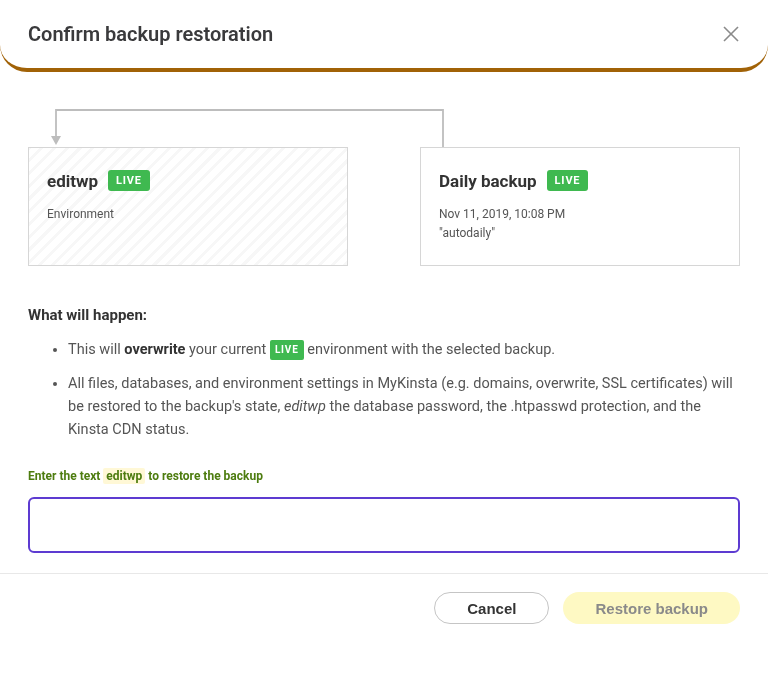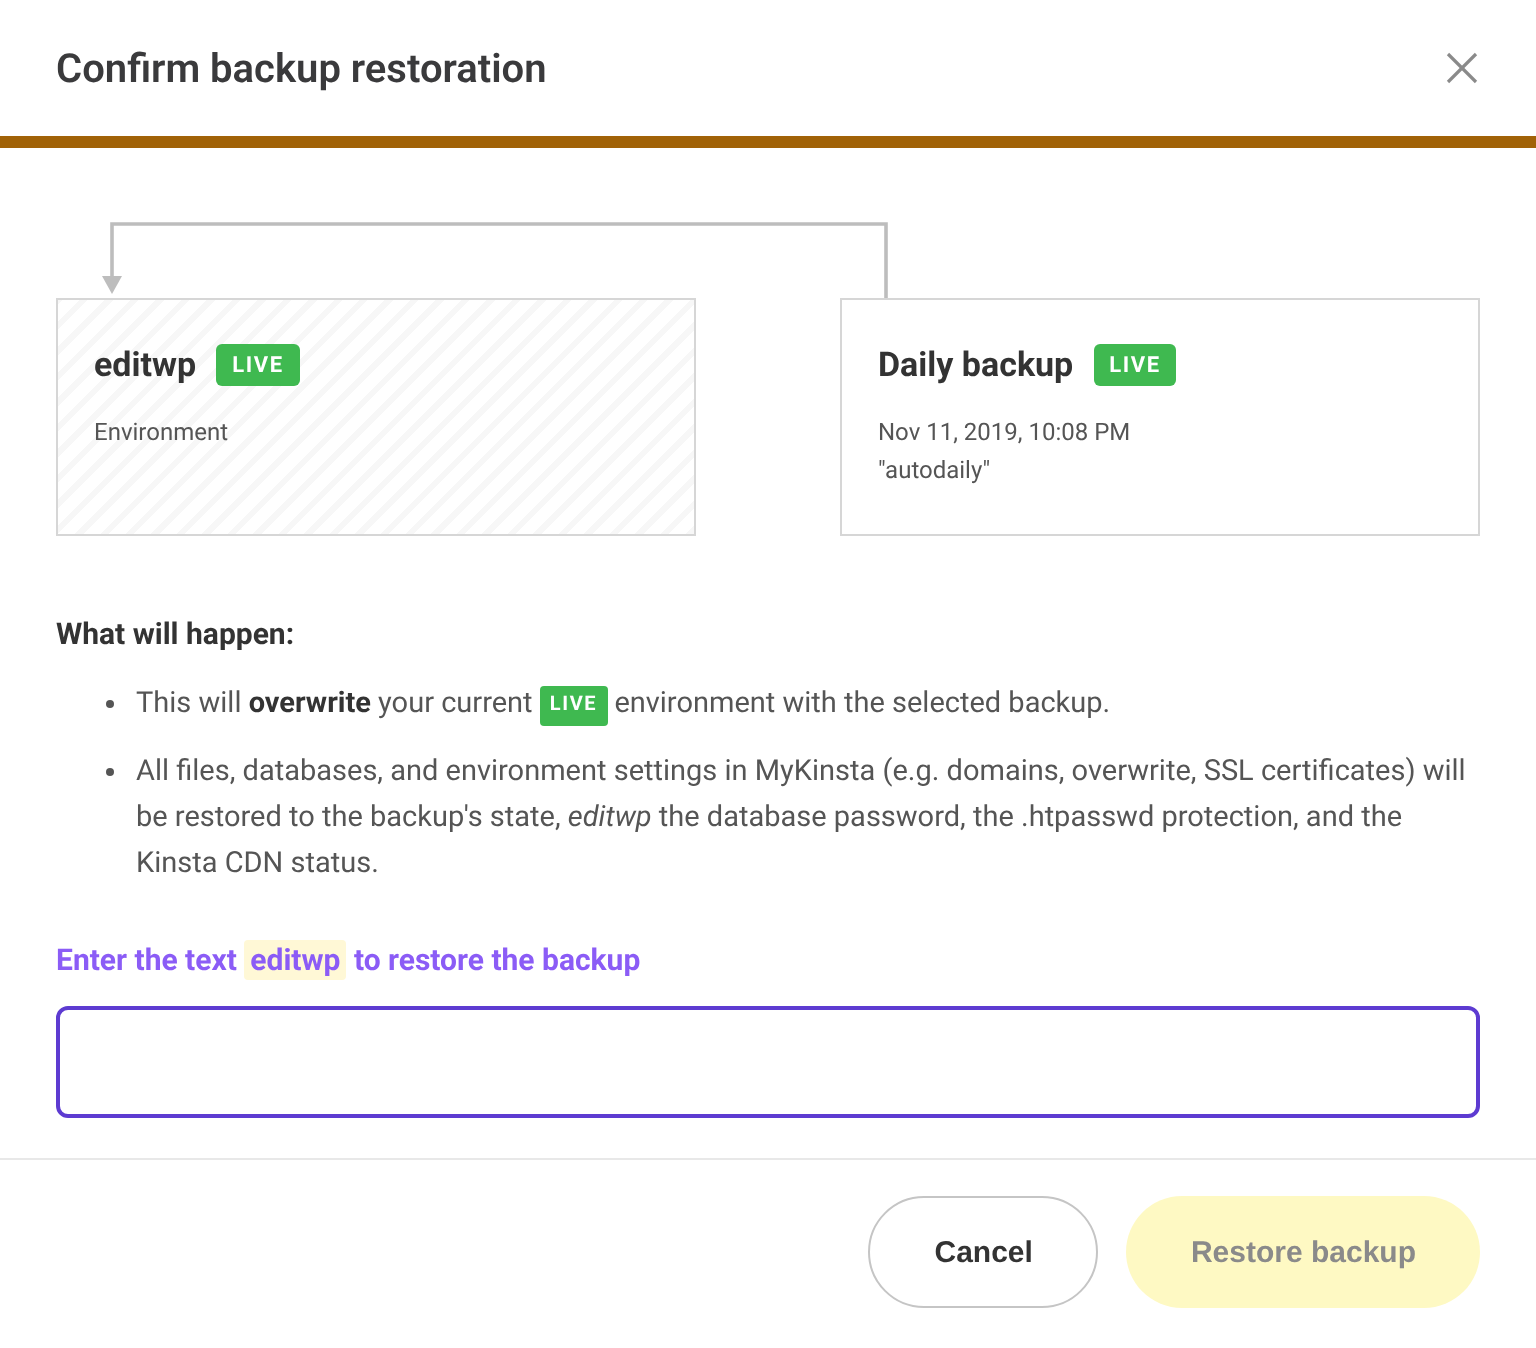--- a/index.html
+++ b/index.html
@@ -8,21 +8,22 @@
       width: 768px;
       height: 674px;
       background: #fff;
       color: #2a2a2a;
     }
     .modal-header {
       display: flex;
       justify-content: space-between;
       align-items: center;
       padding: 22px 28px 22px 28px;
-      border-bottom: 6px solid #a16207;
+      border-bottom: 4px solid #a16207;
+      border-radius: 27px;
     }
     .modal-title {
       font-size: 20px;
       font-weight: 600;
       color: #3a3a3c;
     }
     .close-btn {
       width: 18px;
       height: 18px;
       cursor: pointer;
@@ -99,23 +100,23 @@
       margin-bottom: 28px;
     }
     .bullet-list li {
       font-size: 14.5px;
       line-height: 1.6;
       margin-bottom: 10px;
     }
     .bullet-list li .strong { font-weight: 700; color: #333; }
     .bullet-list li .italic { font-style: italic; }
     .confirm-label {
-      font-size: 15px;
-      font-weight: 700;
-      color: #8b5cf6;
+      font-size: 12px;
+      font-weight: 700;
+      color: #4d7c0f;
       margin-bottom: 14px;
     }
     .confirm-label .hl {
       background: #fff8d6;
       padding: 1px 3px;
       border-radius: 2px;
     }
     .confirm-input {
       width: 100%;
       height: 56px;
@@ -126,21 +127,21 @@
       outline: none;
     }
     .modal-footer {
       border-top: 1px solid #e8e8e8;
       padding: 18px 28px;
       display: flex;
       justify-content: flex-end;
       gap: 14px;
     }
     .btn {
-      height: 56px;
+      height: 32px;
       padding: 0 32px;
       border-radius: 999px;
       font-size: 15px;
       font-weight: 600;
       cursor: pointer;
       display: inline-flex;
       align-items: center;
       justify-content: center;
     }
     .btn.cancel {

